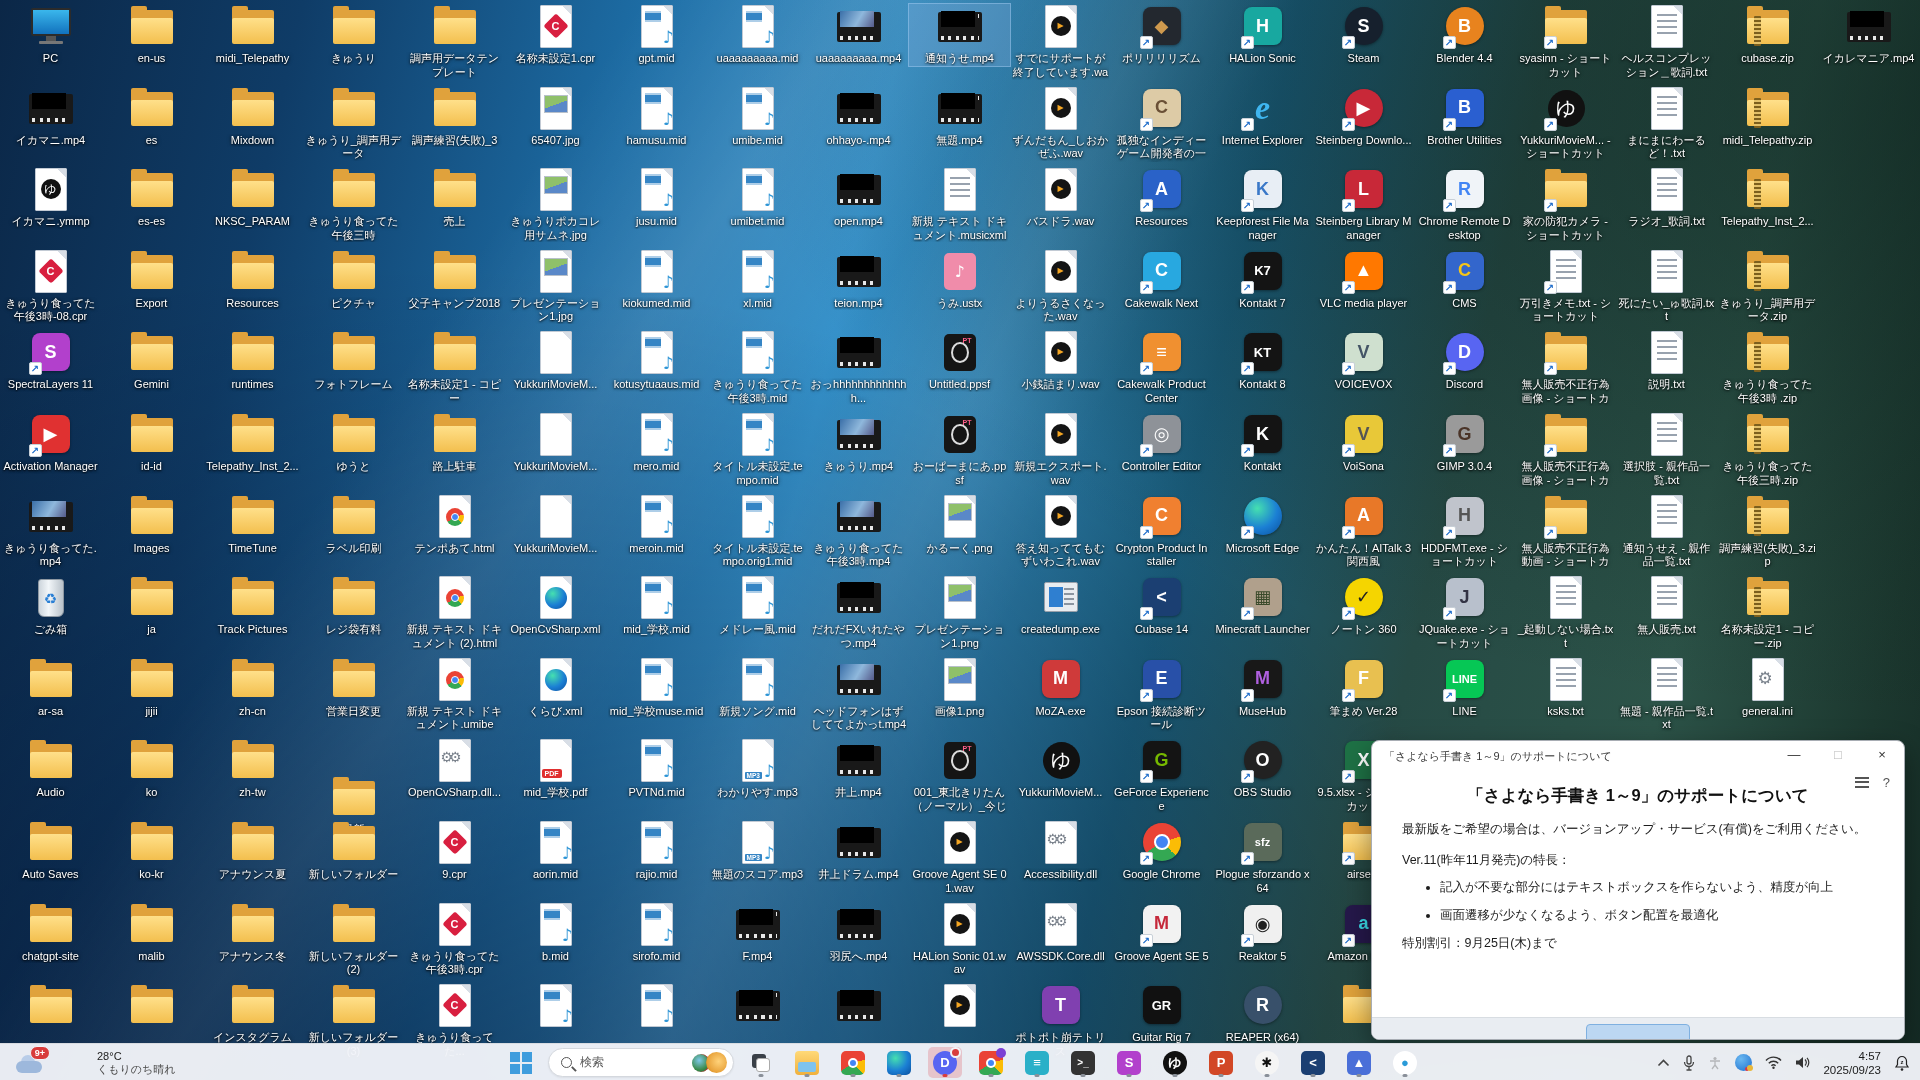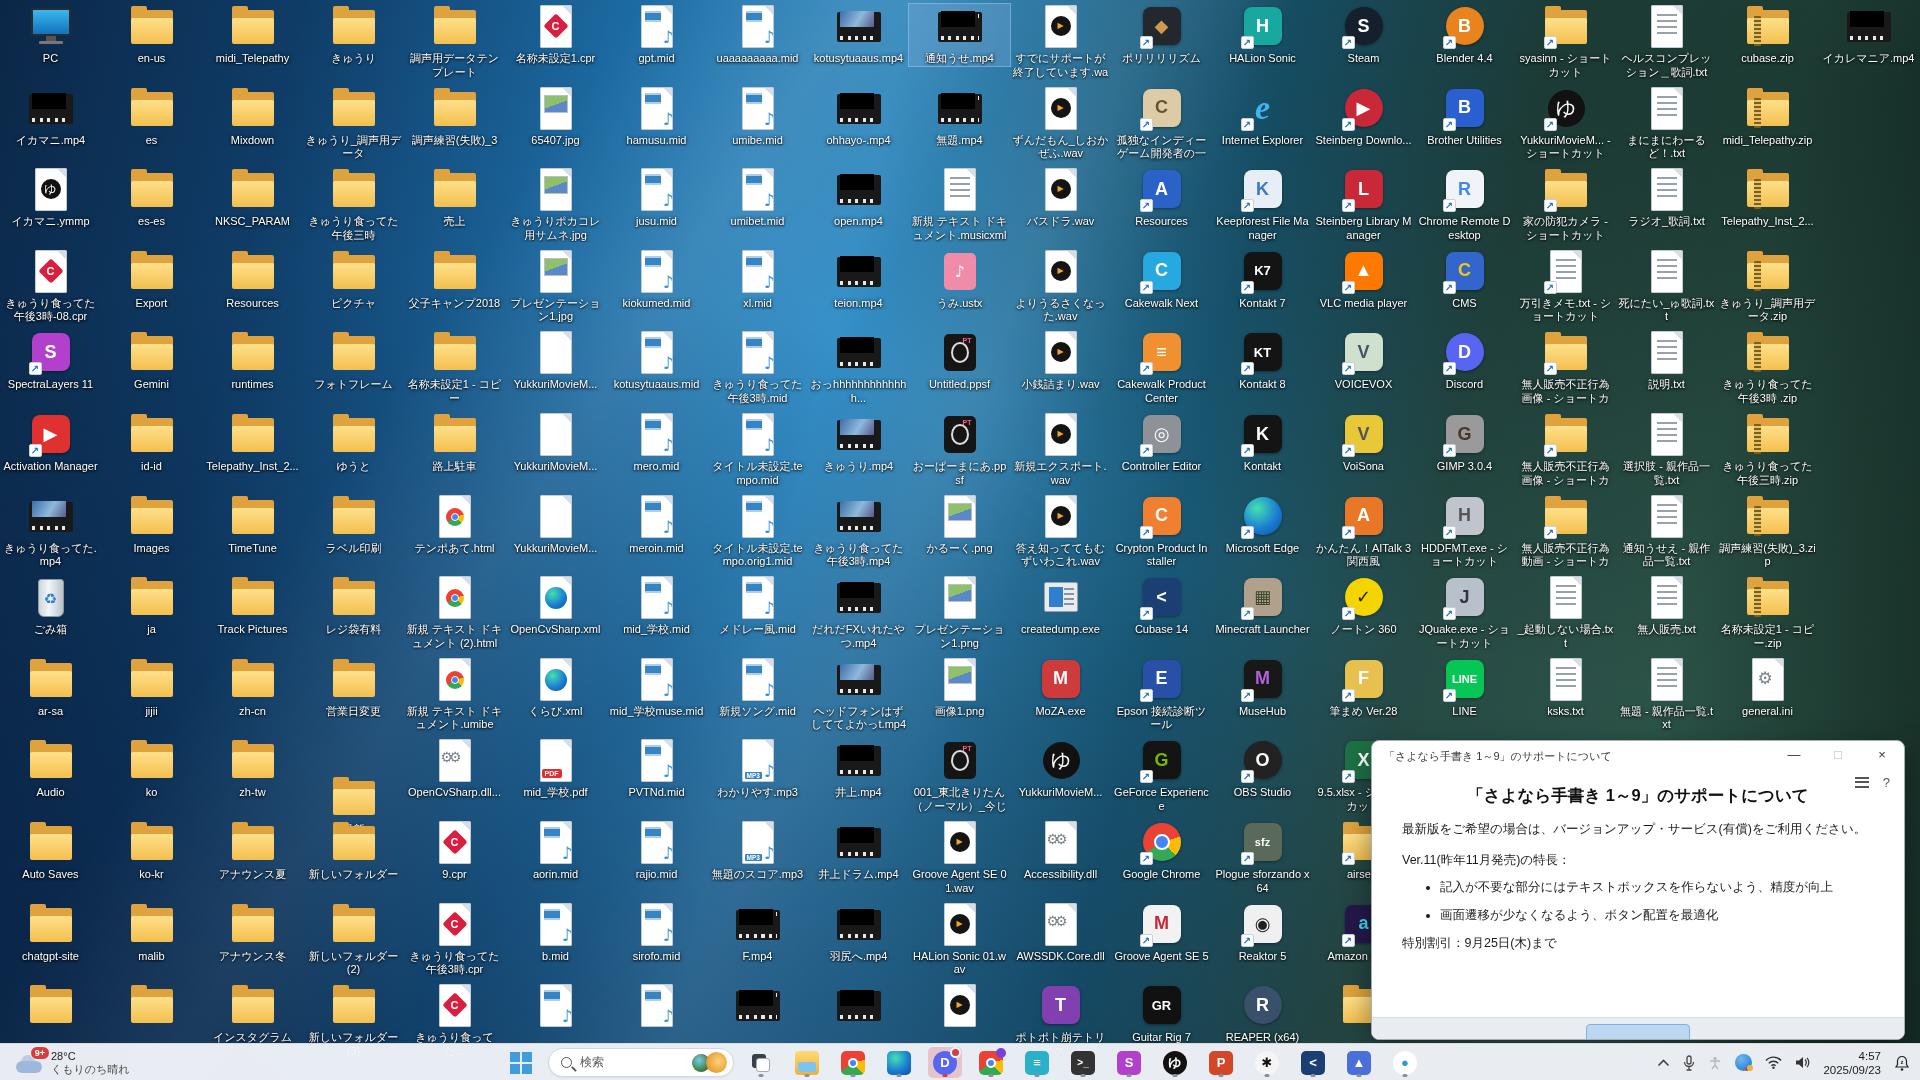--- a/index.html
+++ b/index.html
@@ -84,21 +84,21 @@
   .dlg-ft{position:absolute;left:0;right:0;bottom:0;height:22px;background:#e9edf2;border-top:1px solid #d8dde2;}
   .dlg-btn{position:absolute;left:50%;top:6px;transform:translateX(-50%);width:104px;height:26px;background:#bcd7f2;border:1px solid #7fb0e0;border-radius:4px;}
 
   
   .tb{position:absolute;left:0;top:1043px;width:1920px;height:37px;background:rgba(241,244,249,0.96);border-top:1px solid rgba(0,0,0,0.07);z-index:10;}
   .tb-weather{position:absolute;left:10px;top:2px;display:flex;align-items:center;gap:7px;height:33px;padding:0 6px;border-radius:4px;}
   .wcloud{position:relative;width:28px;height:20px;}
   .wcloud i{position:absolute;left:0;bottom:0;width:26px;height:12px;background:#9db8dc;border-radius:7px;}
   .wcloud u{position:absolute;left:5px;bottom:4px;width:14px;height:14px;background:#b8ccE8;border-radius:50%;}
   .wbadge{position:absolute;right:-6px;top:-7px;background:#d83b3b;color:#fff;font-size:9px;font-weight:bold;border-radius:8px;padding:1px 4px;border:1.5px solid #f1f4f9;}
-  .wtxt{font-size:11px;color:#222;line-height:13px;}
+  .wtxt{font-size:11px;color:#222;line-height:13px;margin-left:46px;}
   .wtxt .cond{color:#4a4a4a;}
   .tb-center{position:absolute;left:504px;top:3px;display:flex;align-items:center;gap:10px;}
   .tbtn{position:relative;width:34px;height:31px;display:flex;align-items:center;justify-content:center;border-radius:5px;}
   .tbtn.active{background:rgba(225,130,140,0.38);}
   .dot{position:absolute;bottom:1px;left:50%;transform:translateX(-50%);width:5px;height:3px;border-radius:2px;background:#8a9099;}
   .dot.red{background:#d83c3e;}
   .winlogo{display:grid;grid-template-columns:10px 10px;grid-gap:2px;}
   .winlogo i{width:10px;height:10px;background:#3f9ddd;}
   .srch{position:relative;width:186px;height:29px;background:#fff;border:1px solid #d4d8de;border-radius:15px;display:flex;align-items:center;padding:0 6px 0 12px;box-shadow:0 1px 2px rgba(0,0,0,.06);}
   .srch .mag{width:11px;height:11px;border:1.8px solid #555;border-radius:50%;position:relative;margin-right:8px;flex:none;}
@@ -878,21 +878,21 @@
         <span class="ic">
           <i class="film"></i>
           <i class="scr"></i>
         </span>
       </div>
       <div class="cell" style="left: 808px; top: 4px;">
         <span class="ic">
           <i class="film"></i>
           <i class="scr scrt"></i>
         </span>
-        <span class="lbl">kotusytuaaus.mp4</span>
+        <span class="lbl">uaaaaaaaaa.mp4</span>
       </div>
       <div class="cell" style="left: 808px; top: 85.6px;">
         <span class="ic">
           <i class="film"></i>
           <i class="scr"></i>
         </span>
         <span class="lbl">ohhayo-.mp4</span>
       </div>
       <div class="cell" style="left: 808px; top: 167.2px;">
         <span class="ic">

